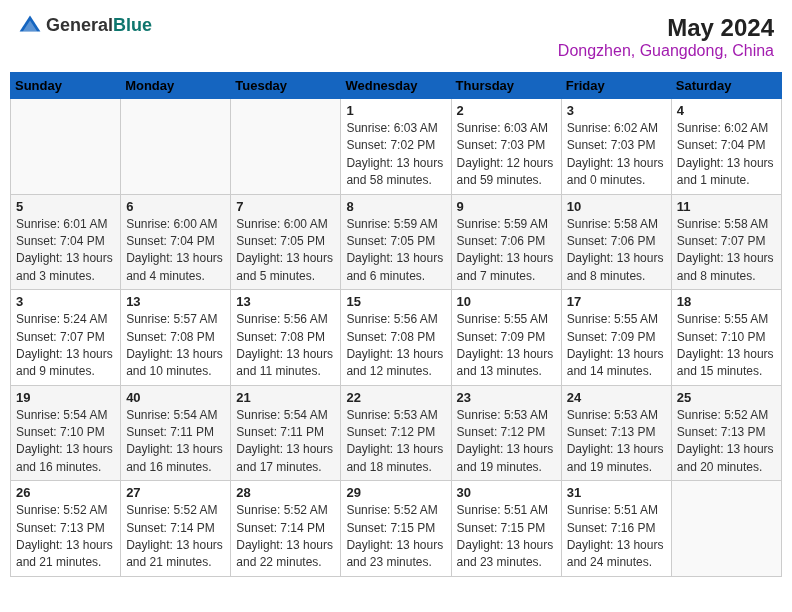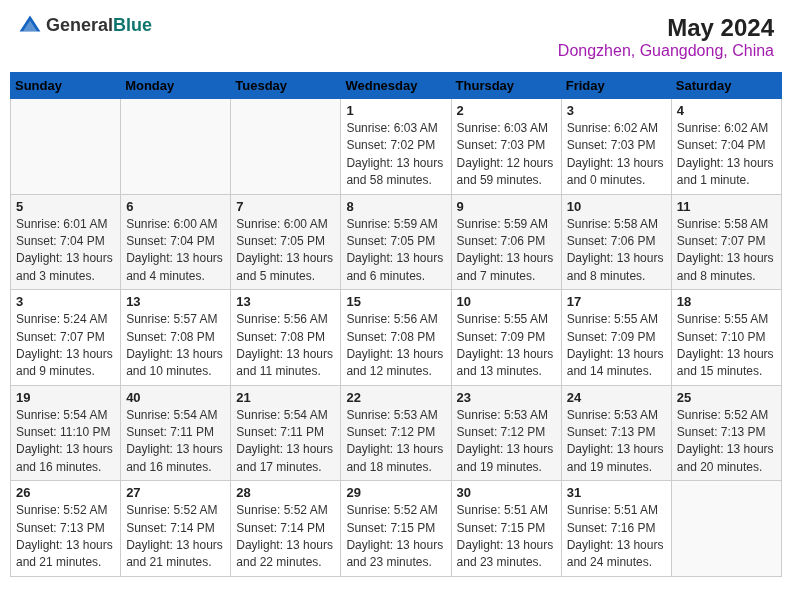--- a/index.html
+++ b/index.html
@@ -259,21 +259,21 @@
           <div class="day-info">Sunrise: 5:55 AM
 Sunset: 7:10 PM
 Daylight: 13 hours
 and 15 minutes.</div>
         </td>
       </tr>
       <tr>
         <td>
           <span class="day-number">19</span>
           <div class="day-info">Sunrise: 5:54 AM
-Sunset: 11:10 PM
+Sunset: 7:10 PM
 Daylight: 13 hours
 and 16 minutes.</div>
         </td>
         <td>
           <span class="day-number">40</span>
           <div class="day-info">Sunrise: 5:54 AM
 Sunset: 7:11 PM
 Daylight: 13 hours
 and 16 minutes.</div>
         </td>

